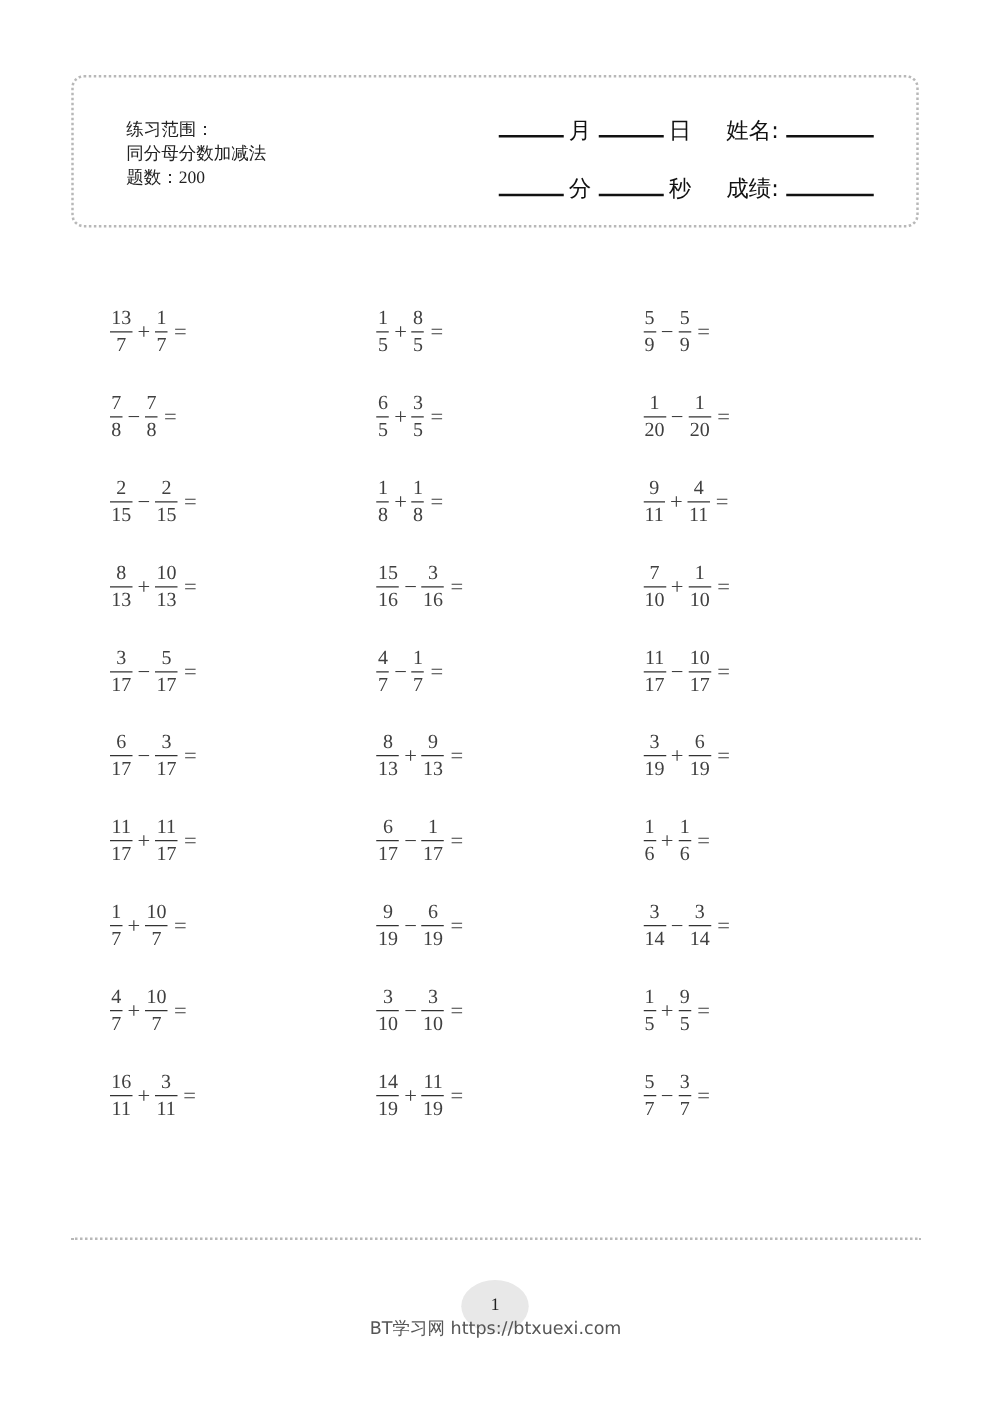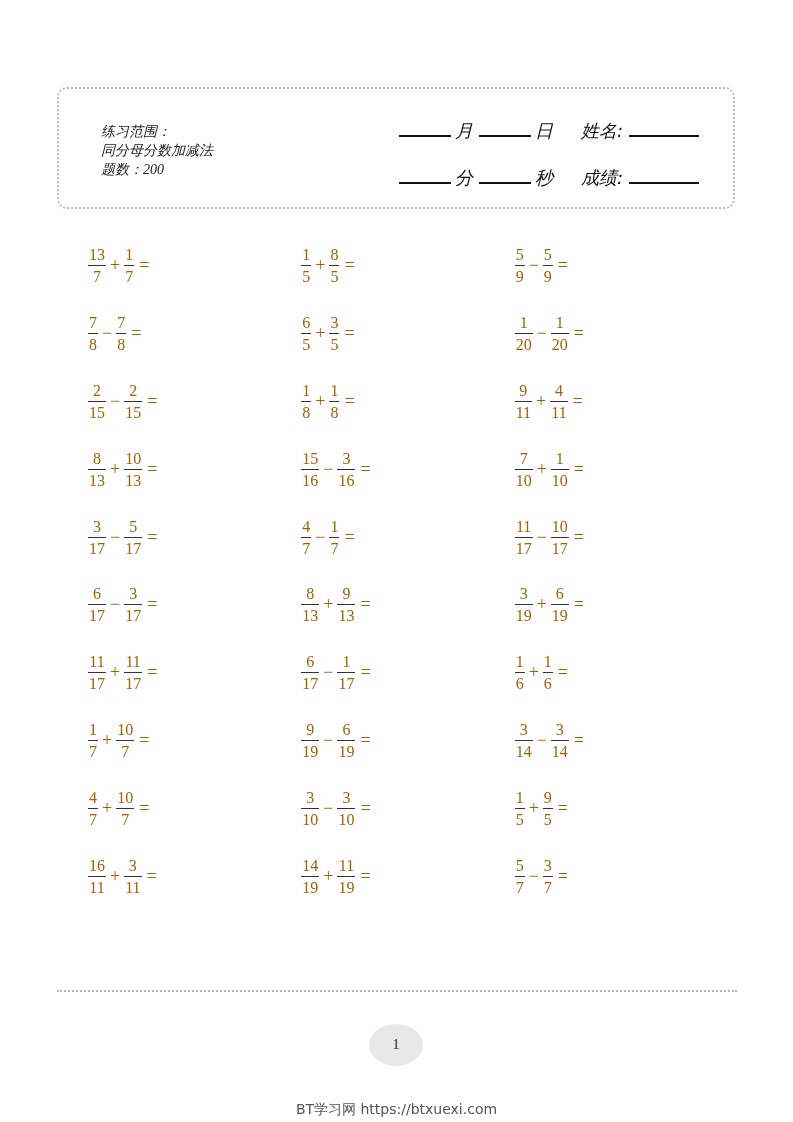--- a/index.html
+++ b/index.html
@@ -1,48 +1,48 @@
 <!DOCTYPE html>
 <html><head>
   <meta charset="utf-8">
   <style>
     html, body { margin: 0; padding: 0; background: #ffffff; }
     body { width: 793px; height: 1122px; position: relative; overflow: hidden; font-family: "DejaVu Sans", sans-serif; color: #111; }
 
     .header-box {
-      position: absolute; left: 57px; top: 87px; width: 678px; height: 122px;
-      border: 2px dotted #b8b8b8; border-radius: 10px; box-sizing: border-box; font-style: italic;
+      position: absolute; left: 57px; top: 60px; width: 678px; height: 122px;
+      border: 2px dotted #b8b8b8; border-radius: 10px; box-sizing: border-box;
     }
     .info { position: absolute; left: 42px; top: 33px; font-size: 14px; line-height: 19px; color: #222; }
     .info .count-line .num { font-family: "Liberation Serif", serif; font-size: 14px; }
 
     .fields { position: absolute; right: 24px; top: 24px; width: 310px; }
     .field-row { display: flex; align-items: flex-end; height: 30px; margin-bottom: 17px; font-size: 18px; color: #111; }
     .blank { display: inline-block; border-bottom: 2px solid #111; height: 1px; margin-bottom: 6px; }
     .blank.short { width: 52px; }
     .blank.long { width: 70px; }
     .field-row .lbl { margin: 0 6px 0 4px; }
     .field-row .gap { width: 18px; }
 
     .grid { position: absolute; left: 88px; top: 232px; width: 640px; }
     .row { display: flex; height: 67.8px; }
-    .cell { width: 226px; display: flex; align-items: center; font-family: "Liberation Serif", "DejaVu Serif", serif; font-size: 16px; color: #a16207; }
+    .cell { width: 226px; display: flex; align-items: center; font-family: "Liberation Serif", "DejaVu Serif", serif; font-size: 16px; color: #404040; }
     .frac { display: inline-flex; flex-direction: column; align-items: center; line-height: 17px; }
     .frac .n { padding: 0 1px; }
     .frac .bar { align-self: stretch; border-top: 1px solid #333; margin: 2px 0 2px; }
     .op { margin: 0 4px; font-size: 18px; }
     .eq { margin-left: 5px; font-size: 18px; }
 
     .footer-line { position: absolute; left: 57px; top: 990px; width: 680px; border-top: 2px dotted #b8b8b8; }
     .page-badge {
       position: absolute; left: 369px; top: 1024px; width: 54px; height: 42px; border-radius: 50%;
       background: #e8e8e8; display: flex; align-items: center; justify-content: center;
       font-family: "Liberation Serif", serif; font-size: 14px; color: #222;
     }
-    .site { position: absolute; left: 0; width: 793px; top: 1101px; text-align: center; font-size: 14px; color: #555; }
+    .site { position: absolute; left: 0; width: 793px; top: 1054px; text-align: center; font-size: 14px; color: #555; }
   </style>
 </head>
 <body>
 
 <div class="header-box">
   <div class="info">
     <div>练习范围：</div>
     <div>同分母分数加减法</div>
     <div class="count-line"><span>题数：</span><span class="num">200</span></div>
   </div>

